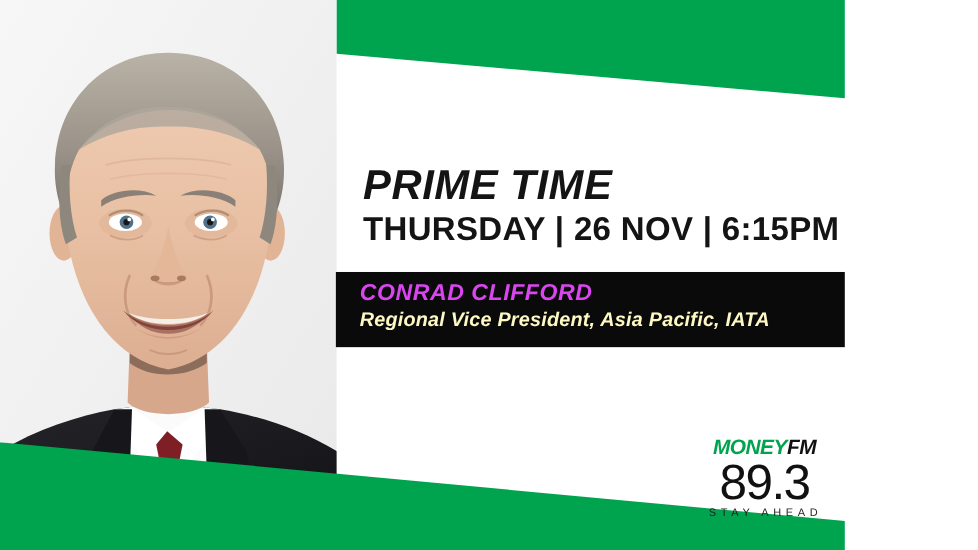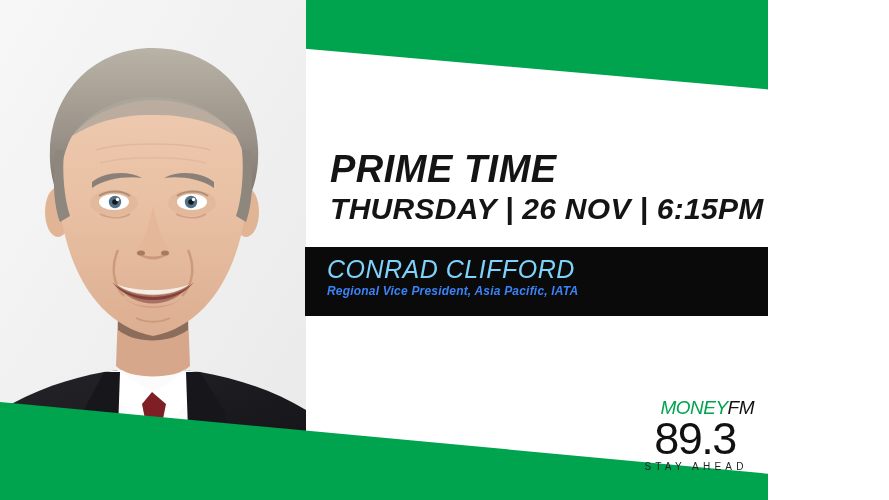--- a/index.html
+++ b/index.html
@@ -57,78 +57,76 @@
     font-style:italic;
     letter-spacing:0.5px;
     color:#141414;
     line-height:1.0;
     white-space:nowrap;
     margin:0 0 6px 0;
   }
   .showtime{
     font-size:30px;
     font-weight:bold;
-    font-style:italic;
     letter-spacing:0.3px;
     color:#141414;
     line-height:1.0;
     white-space:nowrap;
     margin:0;
   }
 
   
   .name-banner{
     position:absolute;
     left:305px;top:247px;
     width:551px;height:69px;
     background:#0a0a0a;
     clip-path:polygon(0 0, 491px 0, 551px 69px, 0 69px);
     z-index:3;
   }
   .banner-inner{
     padding:9px 0 0 22px;
   }
   .speaker-name{
-    font-size:25px;
-    font-weight:normal;
+    font-size:21px;
+    font-weight:bold;
     font-style:italic;
     letter-spacing:0.5px;
-    color:#7dd3fc;
+    color:#d946ef;
     line-height:1.05;
     white-space:nowrap;
     margin:0 0 3px 0;
   }
   .speaker-title{
-    font-size:12px;
+    font-size:18px;
     font-weight:bold;
     font-style:italic;
     letter-spacing:0.2px;
-    color:#3b82f6;
+    color:#fef9c3;
     line-height:1.05;
     white-space:nowrap;
     margin:0;
   }
 
   
   .logo{
     position:absolute;
     right:14px;bottom:28px;
     width:118px;
     text-align:center;
     z-index:6;
   }
   .logo-wordmark{
     font-size:19px;
-    font-weight:normal;
+    font-weight:bold;
     font-style:italic;
     line-height:1;
     letter-spacing:-0.5px;
     white-space:nowrap;
     margin:0 0 1px 0;
-    text-align:right;
   }
   .logo-money{color:#00a44e;}
   .logo-fm{color:#111111;}
   .logo-freq{
     font-size:45px;
     font-weight:normal;
     color:#111111;
     line-height:0.92;
     letter-spacing:-1.5px;
     margin:0;

